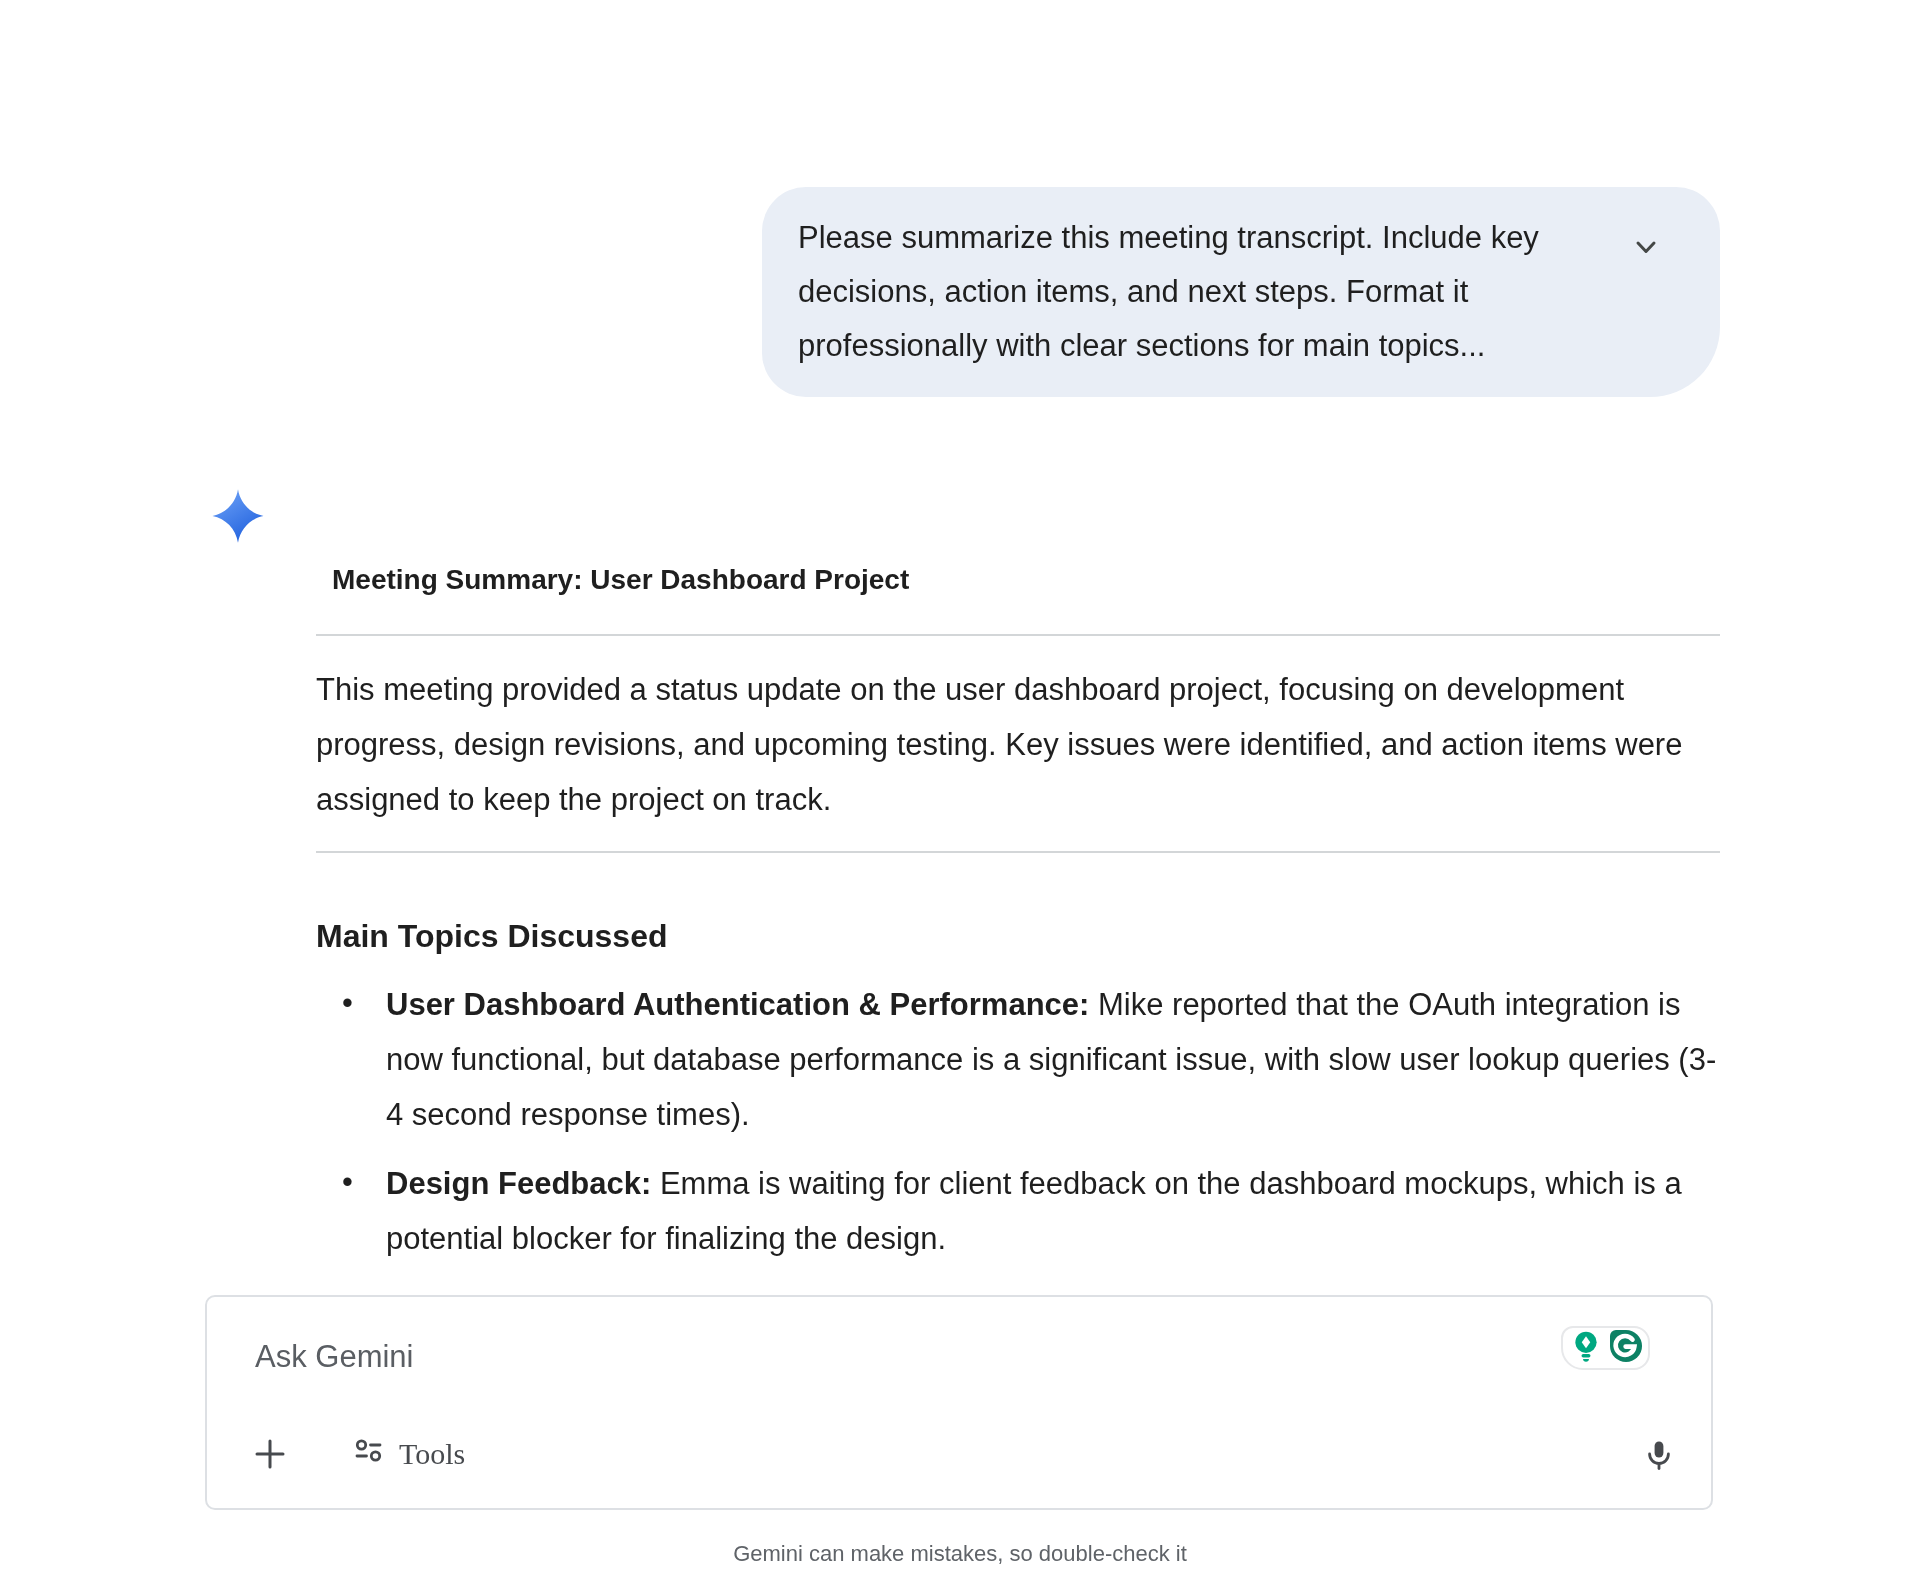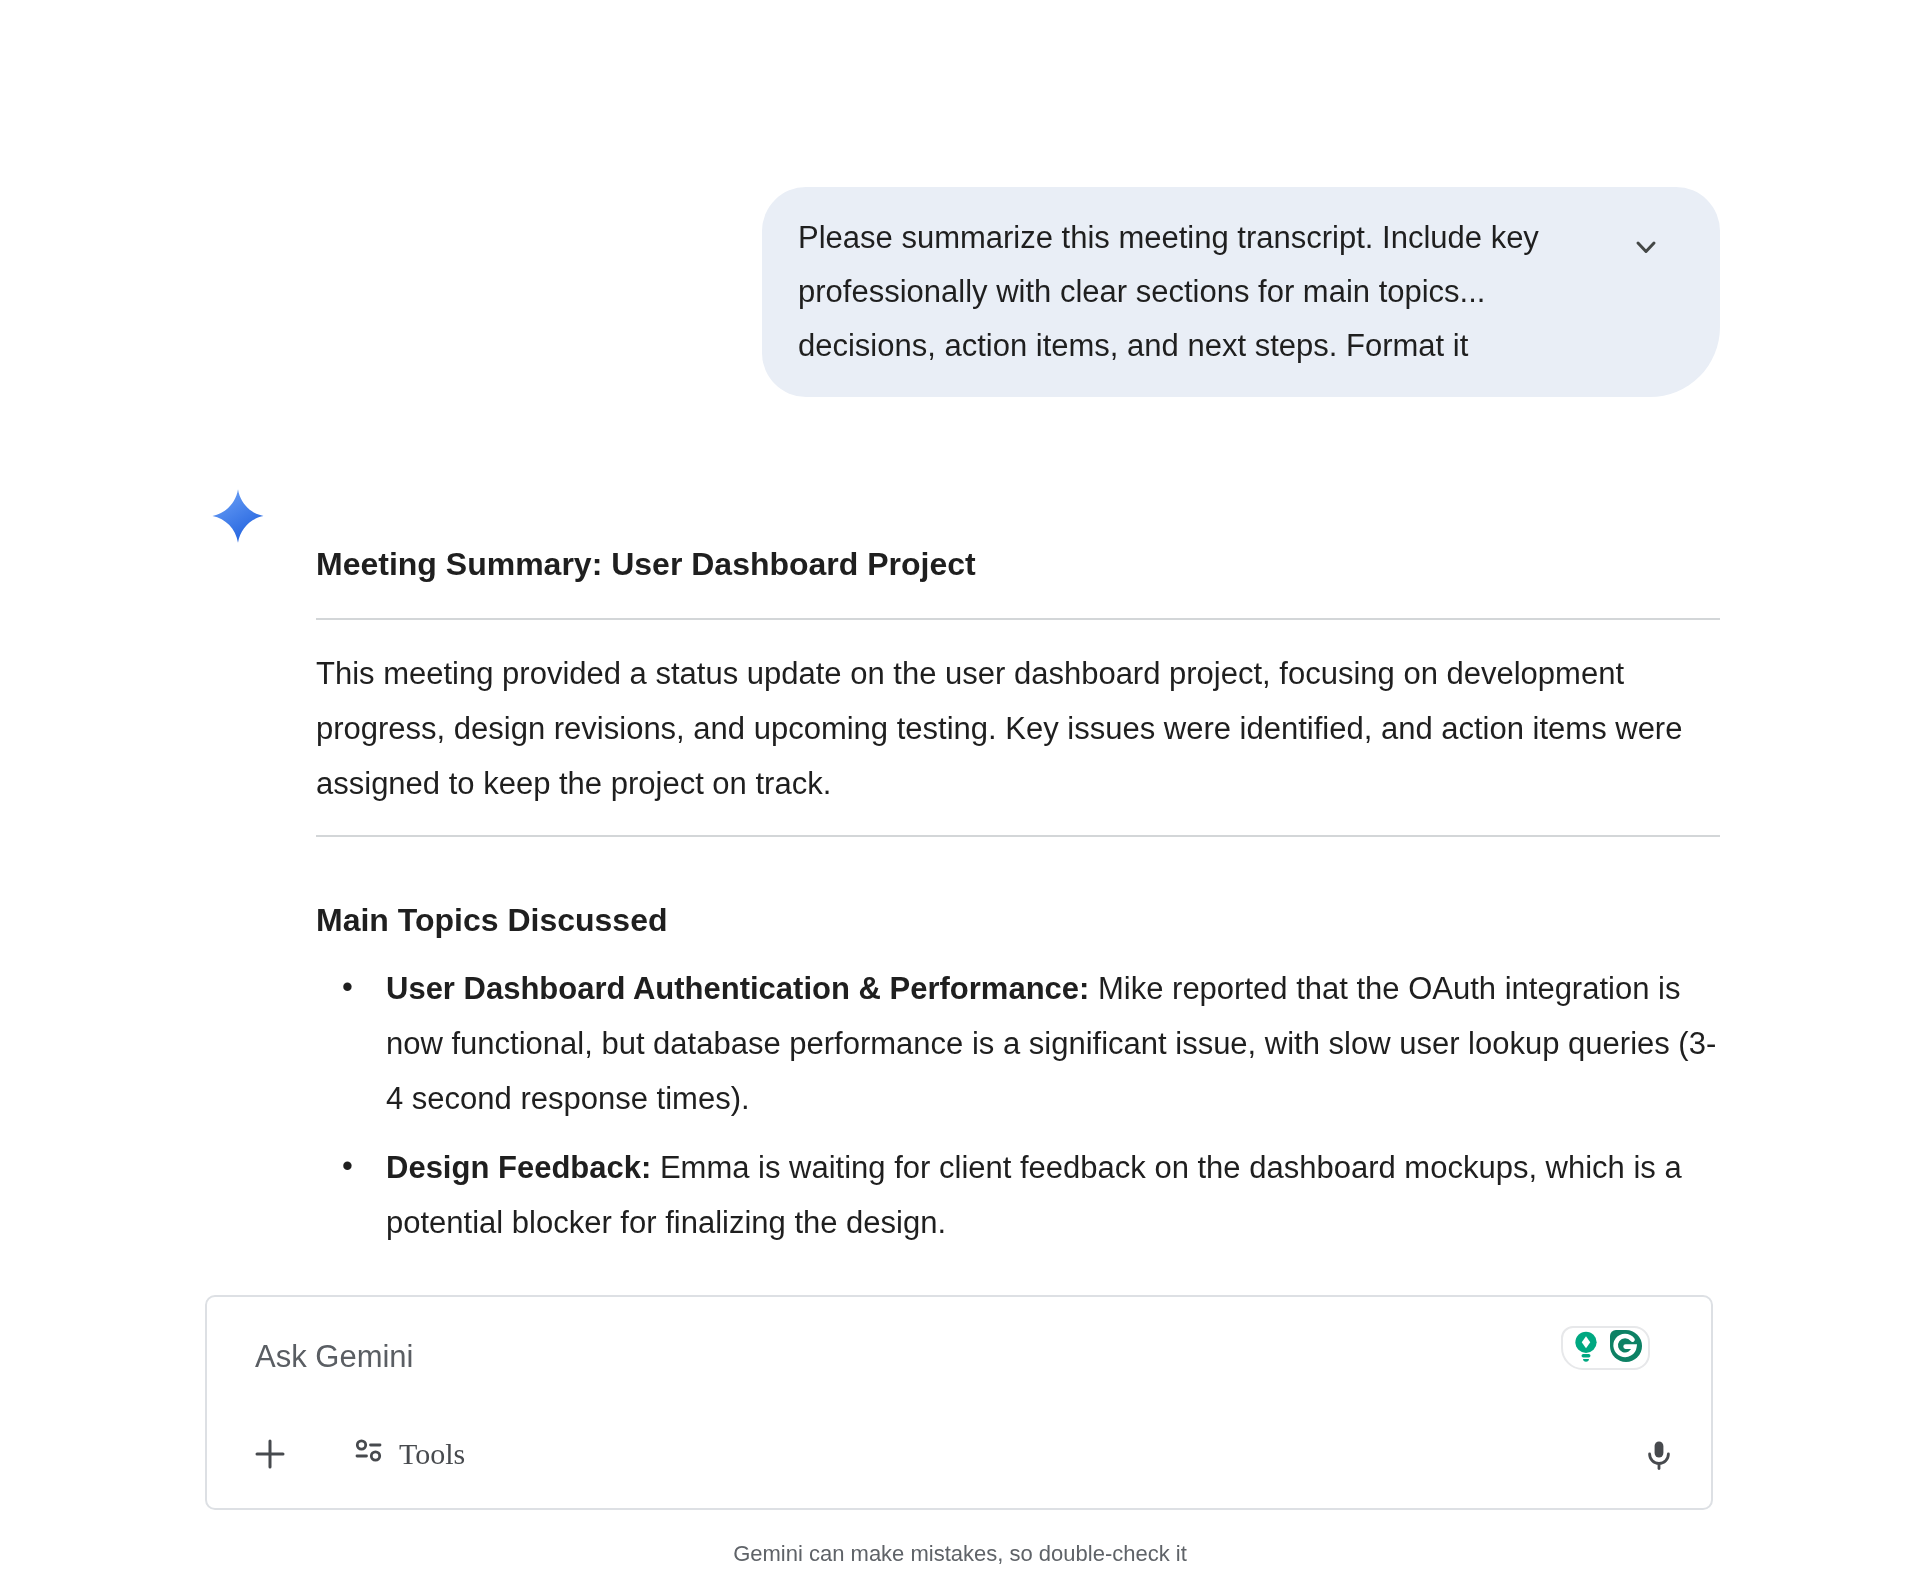--- a/index.html
+++ b/index.html
@@ -24,21 +24,21 @@
   .bubble-line { white-space:nowrap; }
   .expand-btn {
     position:absolute; top:42px; right:56px; width:36px; height:36px;
     border:none; background:transparent; padding:0; cursor:pointer;
   }
 
   
   .response-row { position:relative; margin-top:90px; }
   .avatar { position:absolute; left:4px; top:0; width:56px; height:58px; }
   .response-content { margin-left:110px; padding-top:56px; font-size:31px; line-height:55px; }
-  .resp-title { margin:0; font-size:32px; line-height:42px; font-weight:700; color:#1f1f1f; }
+  .resp-title { margin:16px; font-size:28px; line-height:42px; font-weight:700; color:#1f1f1f; }
   .divider { border:none; border-top:2px solid #d3d6d8; margin:33px 0 0 0; }
   .intro { margin:26px 0 0 0; }
   .divider-2 { margin-top:24px; }
   .section-heading { margin:62px 0 0 0; font-size:32px; line-height:42px; font-weight:700; }
   .topics-list { list-style:none; margin:20px 0 0 0; padding:0; }
   .topics-list li { position:relative; padding-left:70px; }
   .topics-list li + li { margin-top:14px; }
   .topics-list li::before {
     content:"\2022"; position:absolute; left:26px; top:-2px; font-size:31px;
   }
@@ -81,22 +81,22 @@
   }
 </style>
 </head>
 <body>
 
 <div class="chat-column">
 
   <div class="user-row">
     <div class="user-bubble">
       <div class="bubble-line">Please summarize this meeting transcript. Include key</div>
+      <div class="bubble-line">decisions, action items, and next steps. Format it</div>
       <div class="bubble-line">professionally with clear sections for main topics...</div>
-      <div class="bubble-line">decisions, action items, and next steps. Format it</div>
       <button class="expand-btn">
         <span>
           <svg width="36" height="36" viewBox="0 0 36 36">
             <path d="M10 14 L18 22.5 L26 14" fill="none" stroke="#444746" stroke-width="3" stroke-linecap="round" stroke-linejoin="round"></path>
           </svg>
         </span>
       </button>
     </div>
   </div>
 

